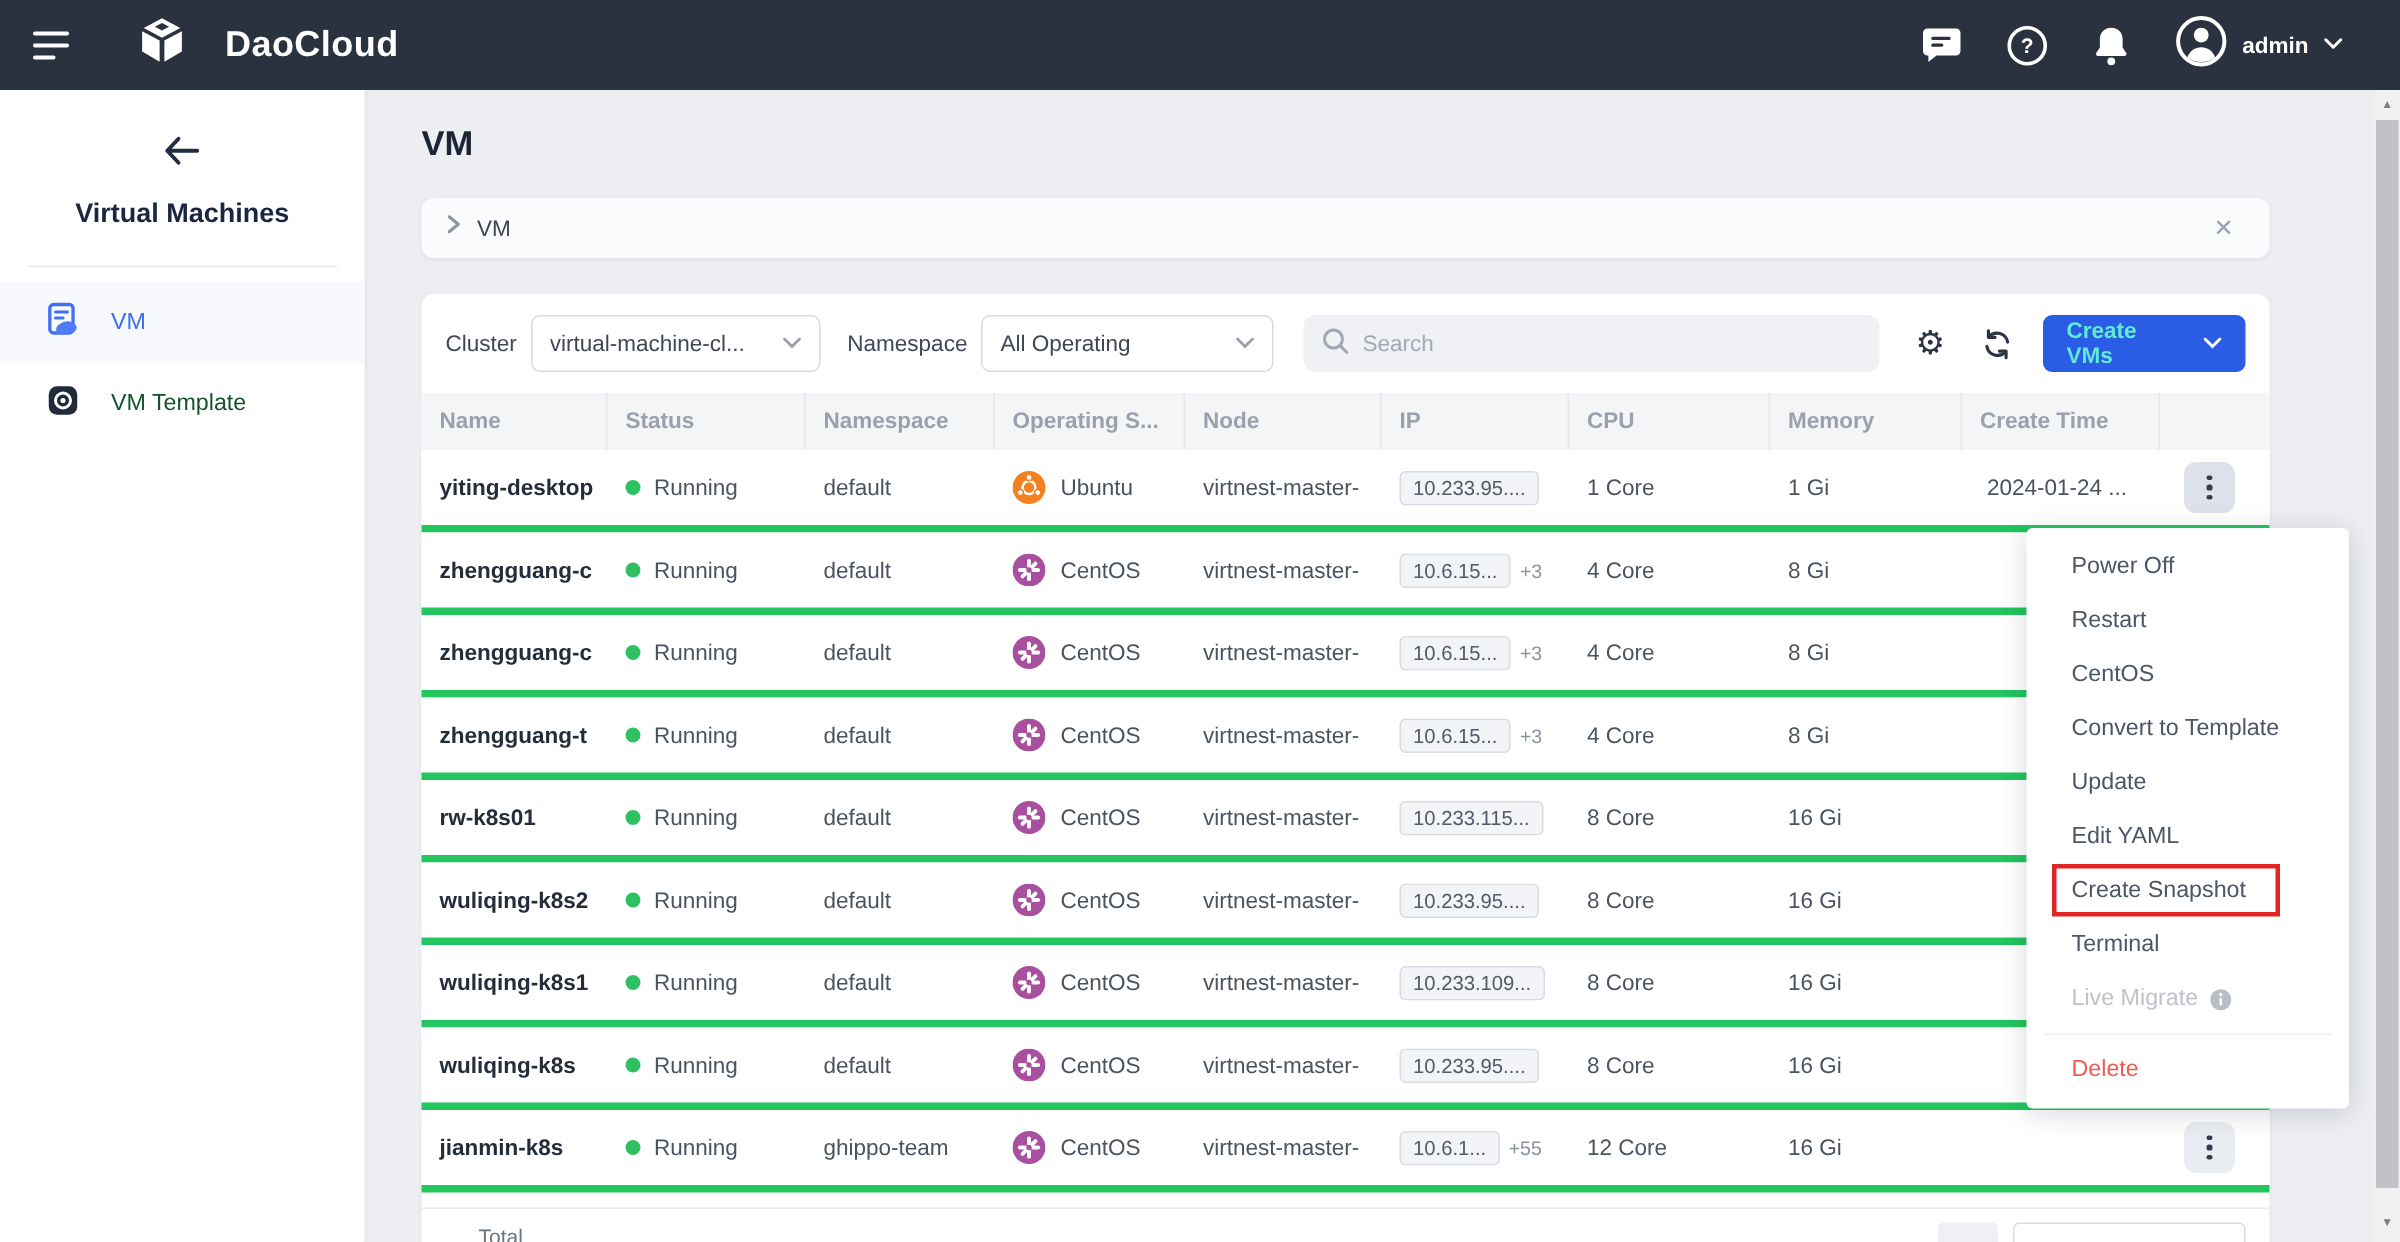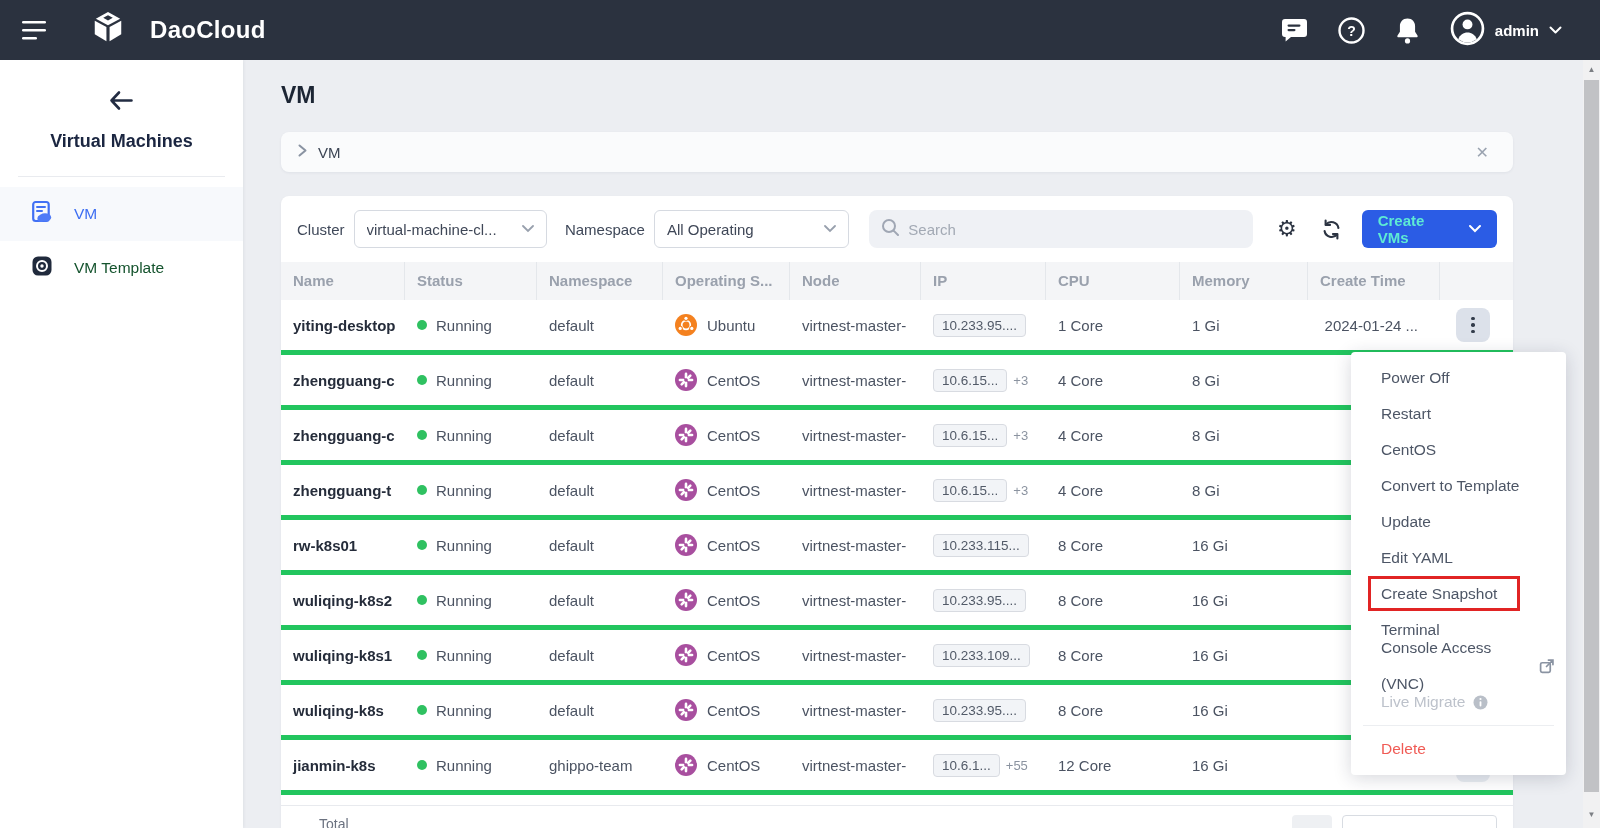--- a/index.html
+++ b/index.html
@@ -612,29 +612,20 @@
     <div class="menu-item">
       <span>Edit YAML</span>
     </div>
     <div class="menu-item">
       <span>Create Snapshot</span>
       <div class="red-box" style="border-color: rgb(225, 36, 36);"></div>
     </div>
     <div class="menu-item">
       <span>Terminal</span>
     </div>
-    <div class="menu-item">
-      <span>Console Access (VNC)</span>
-      <span style="display: flex;">
-        <svg width="15" height="15" viewBox="0 0 14 14" fill="none" stroke="#8a93a2" stroke-width="1.6">
-          <rect x="1.5" y="3.5" width="9" height="9" rx="1.5"></rect>
-          <path d="M7 7l5.5-5.5M8.8 1h4.2v4.2" stroke-linecap="round"></path>
-        </svg>
-      </span>
-    </div>
     <div class="menu-item disabled">
       <span>Live Migrate</span>
       <span style="display: flex;">
         <svg width="15" height="15" viewBox="0 0 15 15">
           <circle cx="7.5" cy="7.5" r="7" fill="#b9bfc8"></circle>
           <rect x="6.6" y="6.2" width="1.8" height="5.2" rx="0.9" fill="#fff"></rect>
           <circle cx="7.5" cy="4" r="1.1" fill="#fff"></circle>
         </svg>
       </span>
     </div>

